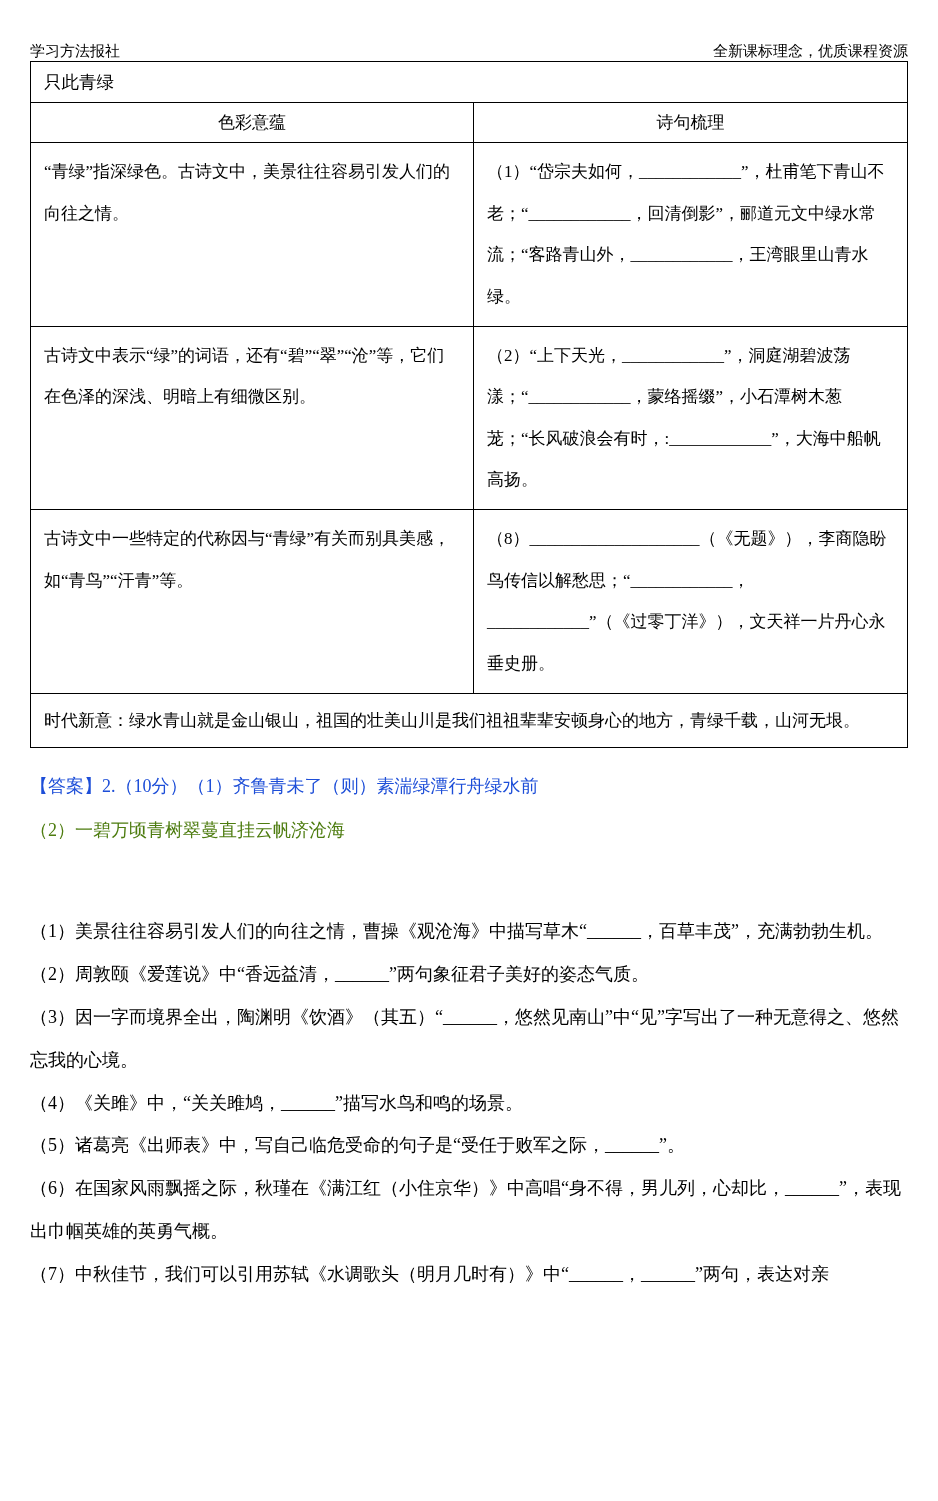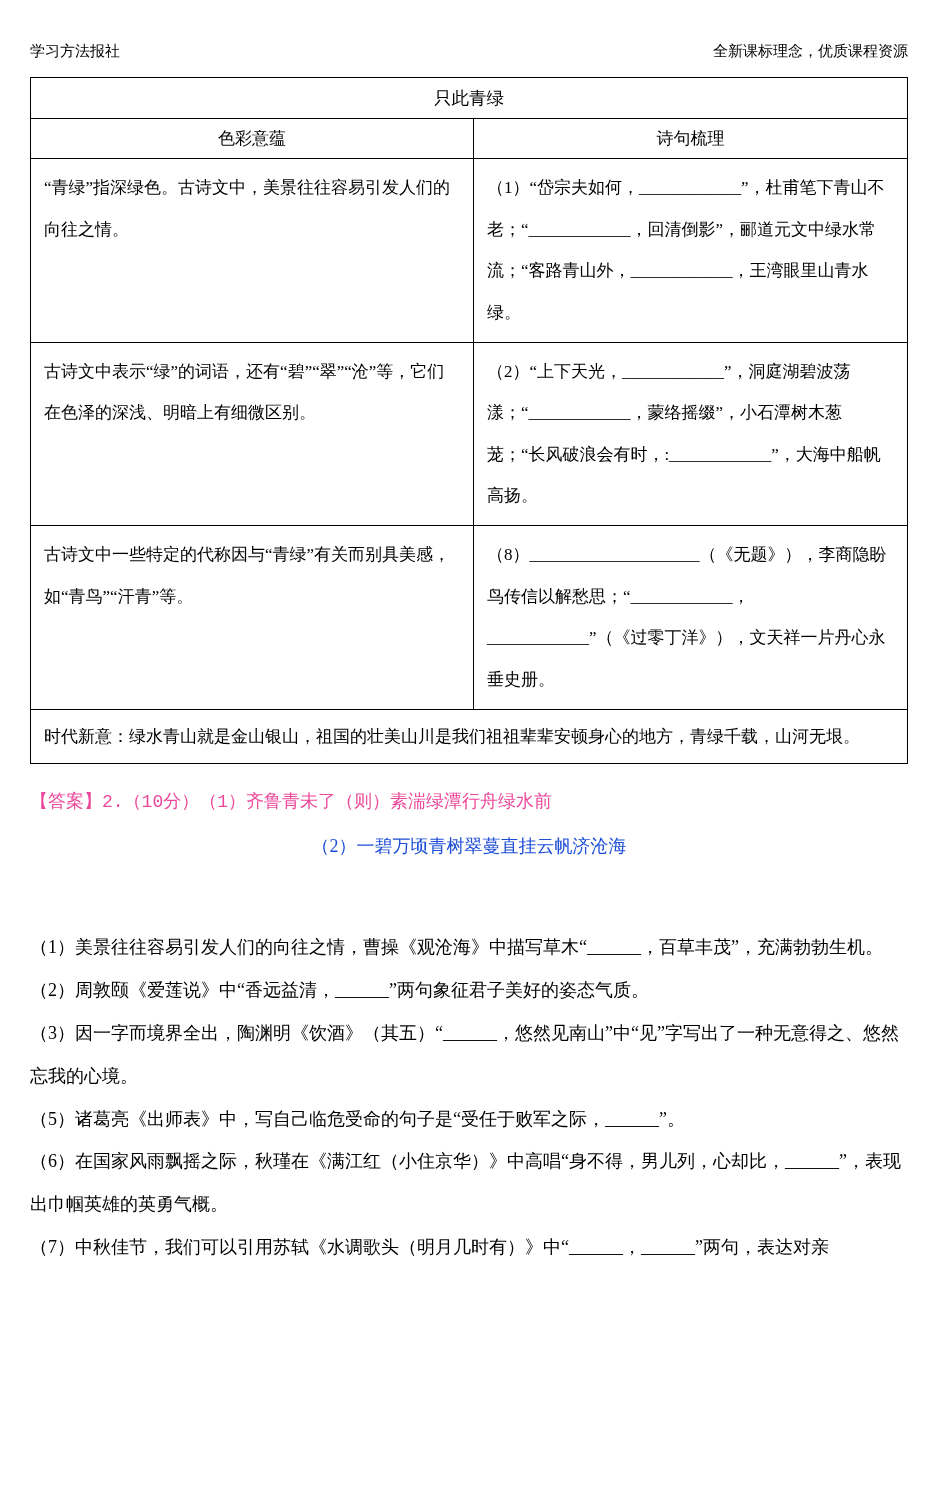--- a/index.html
+++ b/index.html
@@ -12,34 +12,32 @@
   .page {
     width: 938px;
     min-height: 1501px;
     padding: 42px 30px 30px 30px;
   }
   .header {
     display: flex;
     justify-content: space-between;
     align-items: flex-start;
     font-size: 15px;
-    margin-bottom: 16px;
   }
   table.poetry {
     width: 100%;
     border-collapse: collapse;
     font-size: 17px;
   }
   table.poetry td {
     border: 1.5px solid #000;
     padding: 8px 13px;
     vertical-align: top;
   }
   td.title-cell {
-    text-align: center;
     font-size: 17.5px;
     padding: 9px 10px;
   }
   td.head-cell {
     text-align: center;
     padding: 9px 10px;
   }
   td.col-left { width: 50.5%; }
   td.body-cell { line-height: 2.45; }
   td.footer-cell { line-height: 2.2; padding: 10px 13px; }
@@ -92,26 +90,27 @@
         <td class="body-cell col-left">古诗文中一些特定的代称因与“青绿”有关而别具美感，如“青鸟”“汗青”等。</td>
         <td class="body-cell">（8）____________________（《无题》），李商隐盼鸟传信以解愁思；“____________，____________”（《过零丁洋》），文天祥一片丹心永垂史册。</td>
       </tr>
       <tr>
         <td colspan="2" class="footer-cell">时代新意：绿水青山就是金山银山，祖国的壮美山川是我们祖祖辈辈安顿身心的地方，青绿千载，山河无垠。</td>
       </tr>
     </tbody>
   </table>
 
   <div class="answers">
-    <p style="color: #ec4899; font-family: Liberation Mono, monospace;">【答案】2.（10分）（1）齐鲁青未了（则）素湍绿潭行舟绿水前</p>
-    <p style="color: #1d4ed8; text-align: center;">（2）一碧万顷青树翠蔓直挂云帆济沧海</p>
+    <p style="color: #1d4ed8;">【答案】2.（10分）（1）齐鲁青未了（则）素湍绿潭行舟绿水前</p>
+    <p style="color: #4d7c0f;">（2）一碧万顷青树翠蔓直挂云帆济沧海</p>
   </div>
 
   <div class="section">
     <p>（1）美景往往容易引发人们的向往之情，曹操《观沧海》中描写草木“______，百草丰茂”，充满勃勃生机。</p>
     <p>（2）周敦颐《爱莲说》中“香远益清，______”两句象征君子美好的姿态气质。</p>
     <p>（3）因一字而境界全出，陶渊明《饮酒》（其五）“______，悠然见南山”中“见”字写出了一种无意得之、悠然忘我的心境。</p>
+    <p>（4）《关雎》中，“关关雎鸠，______”描写水鸟和鸣的场景。</p>
     <p>（5）诸葛亮《出师表》中，写自己临危受命的句子是“受任于败军之际，______”。</p>
     <p>（6）在国家风雨飘摇之际，秋瑾在《满江红（小住京华）》中高唱“身不得，男儿列，心却比，______”，表现出巾帼英雄的英勇气概。</p>
     <p>（7）中秋佳节，我们可以引用苏轼《水调歌头（明月几时有）》中“______，______”两句，表达对亲</p>
   </div>
 
 </div>
 
 </body></html>

